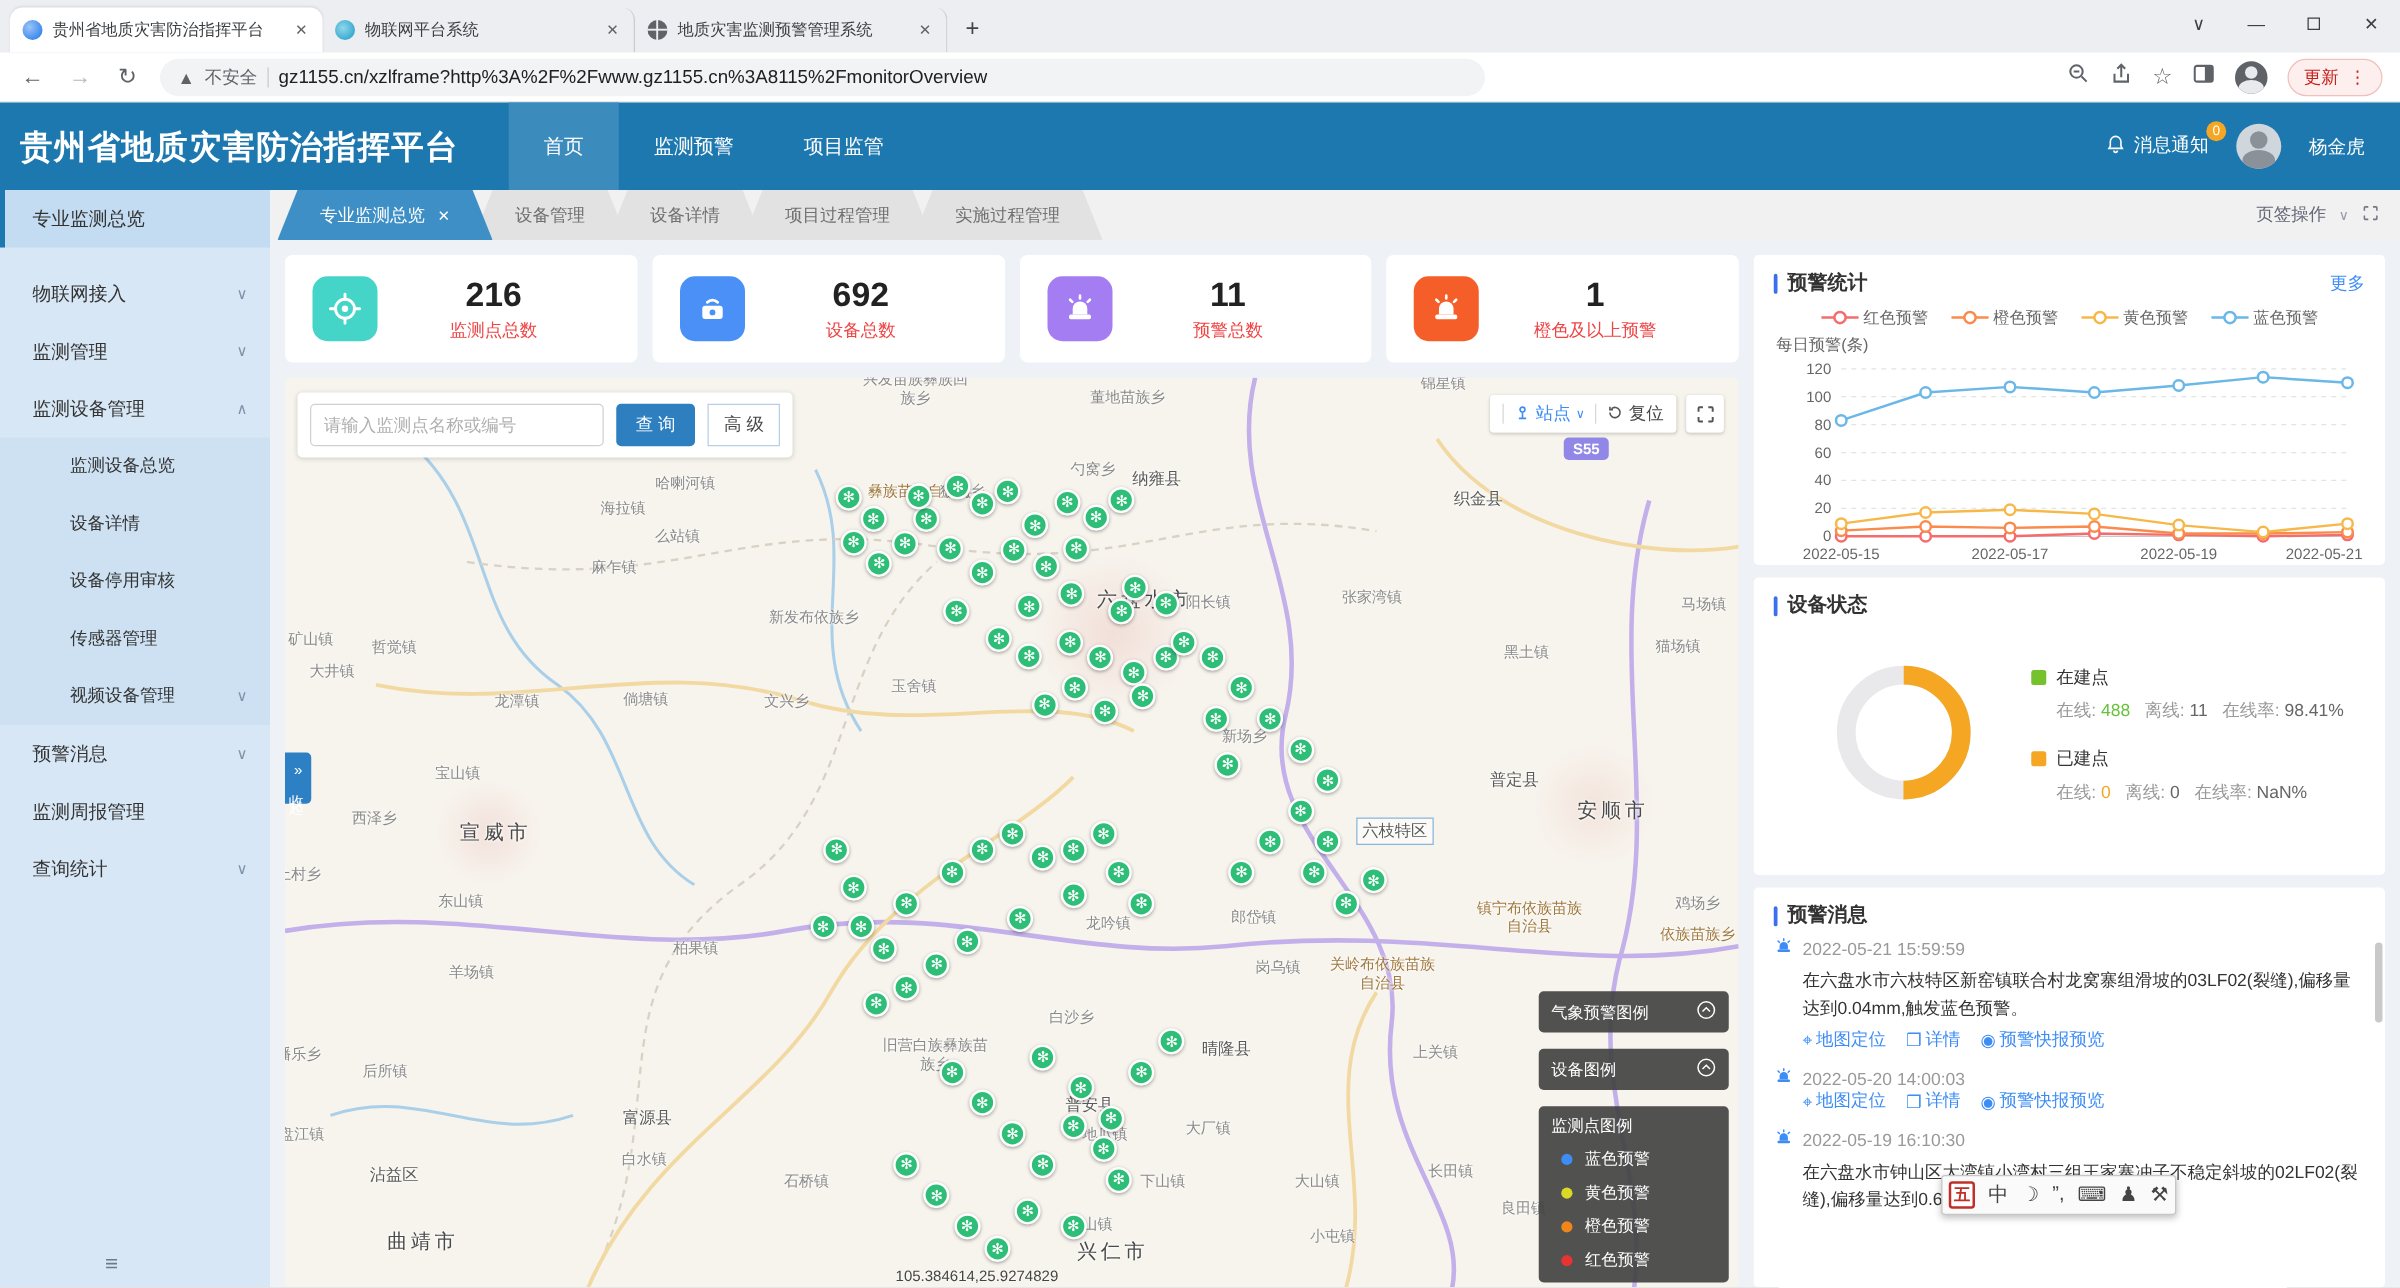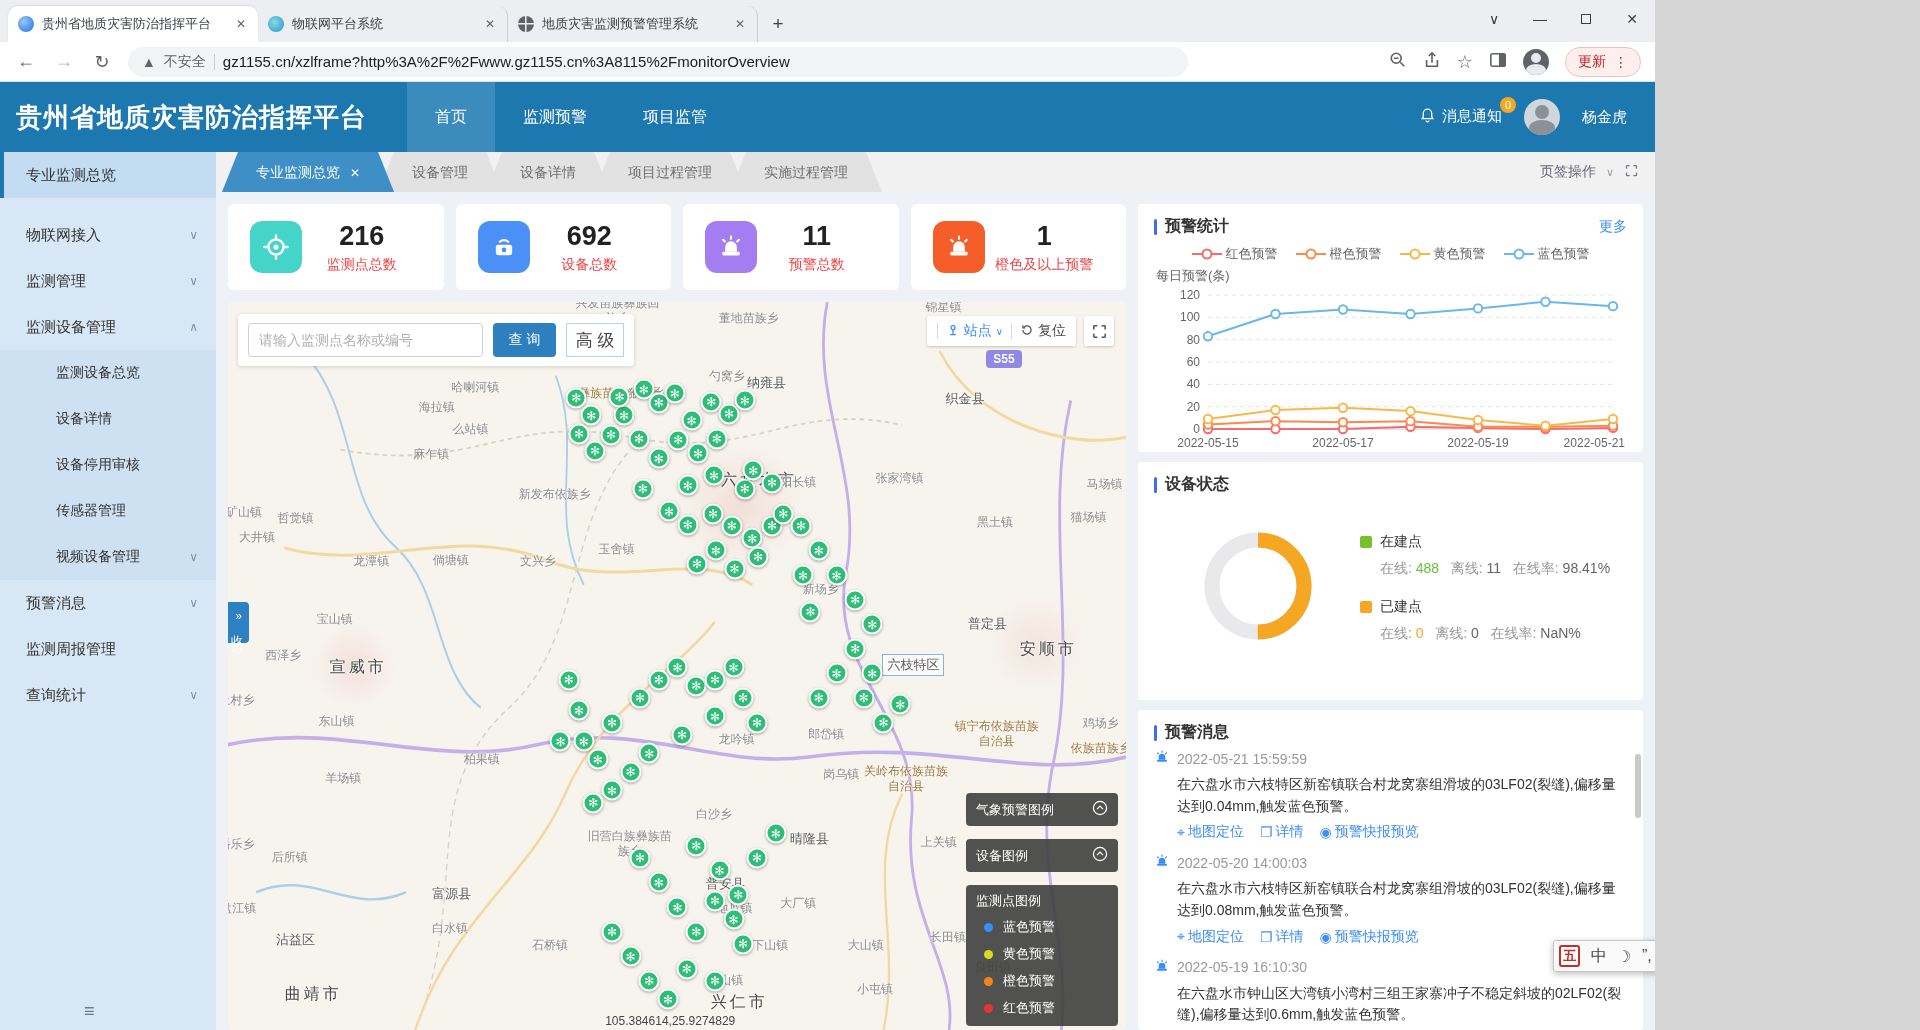--- a/index.html
+++ b/index.html
@@ -1,17 +1,17 @@
 <!DOCTYPE html>
 <html><head>
 <meta charset="utf-8">
 <style>
   *{box-sizing:border-box;margin:0;padding:0}
   html,body{background:#d5d5d5}
-  .screen{position:relative;width:1655px;height:1030px;background:#fff;overflow:hidden;
+  .screen{position:relative;width:1920px;height:1030px;background:#fff;overflow:hidden;
           font-family:"Liberation Sans","DejaVu Sans",sans-serif;color:#333}
   
   .tabstrip{height:42px;background:#eceef1;display:flex;align-items:flex-end;padding-left:8px;position:relative}
   .btab{display:flex;align-items:center;gap:8px;width:250px;height:36px;padding:0 10px;
         border-radius:10px 10px 0 0;font-size:13px;color:#3c4043;position:relative}
   .btab.active{background:#fff;box-shadow:0 -1px 2px rgba(0,0,0,.08)}
   .btab:not(.active){border-right:1px solid #c9ccd1}
   .bfav{width:16px;height:16px;border-radius:50%;flex:none}
   .bfav.globe-blue{background:radial-gradient(circle at 35% 35%,#9cc4f8,#1a73e8)}
   .bfav.iot-teal{background:radial-gradient(circle at 40% 40%,#8fd8e8,#1898c9)}
@@ -86,21 +86,21 @@
   .mlabel.aut{color:#a0793f}
   .mlabel.wrap{white-space:normal;max-width:86px;text-align:center;line-height:1.25}
   .mlabel.boxed{border:1px solid #8ab4d8;background:rgba(255,255,255,.55);padding:1px 4px}
   .mk{position:absolute;width:21px;height:21px;transform:translate(-50%,-50%);background:#2fbe77;border:2px solid #fff;
       border-radius:50%;box-shadow:0 1px 3px rgba(0,0,0,.35);color:#fff;font-size:12px;display:flex;align-items:center;justify-content:center}
   .map-search{position:absolute;left:10px;top:12px;width:396px;height:52px;background:#fff;border-radius:4px;
               box-shadow:0 1px 4px rgba(0,0,0,.15);display:flex;align-items:center;gap:10px;padding:0 10px;z-index:5}
   .map-search input{width:236px;height:34px;border:1px solid #d0d0d0;border-radius:4px;padding:0 10px;font-size:14px;color:#333;outline:none}
   .map-search input::placeholder{color:#b0b0b0}
   .btn-q{width:64px;height:34px;background:#2e7fc0;color:#fff;border:none;border-radius:4px;font-size:14px}
-  .btn-adv{width:58px;height:34px;background:#fff;color:#444;border:1px solid #b8cfe4;border-radius:0;font-size:17px}
+  .btn-adv{width:58px;height:34px;background:#fff;color:#444;border:1px solid #b8cfe4;border-radius:0;font-size:14px}
   .map-ctrl{position:absolute;right:12px;top:14px;display:flex;gap:8px;align-items:center;z-index:5}
   .ctrl-pill{height:30px;background:rgba(255,255,255,.97);border-radius:3px;box-shadow:0 1px 3px rgba(0,0,0,.2);
              display:flex;align-items:center;gap:8px;padding:0 10px;font-size:14px}
   .ctrl-pill .dv{width:1px;height:16px;background:#d8d8d8}
   .ctrl-site{color:#3d8df5;display:flex;align-items:center;gap:4px}
   .ctrl-reset{color:#444;display:flex;align-items:center;gap:4px}
   .ctrl-box{width:30px;height:30px;background:rgba(255,255,255,.97);border-radius:3px;box-shadow:0 1px 3px rgba(0,0,0,.2);
             display:flex;align-items:center;justify-content:center}
   .s55{position:absolute;right:104px;top:48px;width:36px;height:18px;background:#9087e6;border-radius:4px;color:#fff;
        font-size:12px;font-weight:bold;display:flex;align-items:center;justify-content:center;z-index:4}
@@ -779,21 +779,20 @@
                 </div>
                 <div class="msg">
                   <div class="msg-head">
                     <span><svg width="16" height="16" viewBox="0 0 24 24">
                         <path d="M7 16v-4a5 5 0 0 1 10 0v4z" fill="#3d8df5"></path>
                         <rect x="4.5" y="16" width="15" height="3" rx="1.2" fill="#3d8df5"></rect>
                         <path d="M12 3v2M5.2 5.8l1.5 1.5M18.8 5.8l-1.5 1.5" stroke="#3d8df5" stroke-width="1.8" stroke-linecap="round"></path>
                       </svg></span>
                     <span>2022-05-20 14:00:03</span>
                   </div>
-                  <div class="msg-text">在六盘水市六枝特区新窑镇联合村龙窝寨组滑坡的03LF02(裂缝),偏移量达到0.08mm,触发蓝色预警。</div>
                   <div class="msg-links">
                     <span class="msg-link">
                       <span>⌖</span>
                       <span>地图定位</span>
                     </span>
                     <span class="msg-link">
                       <span>❐</span>
                       <span>详情</span>
                     </span>
                     <span class="msg-link">

